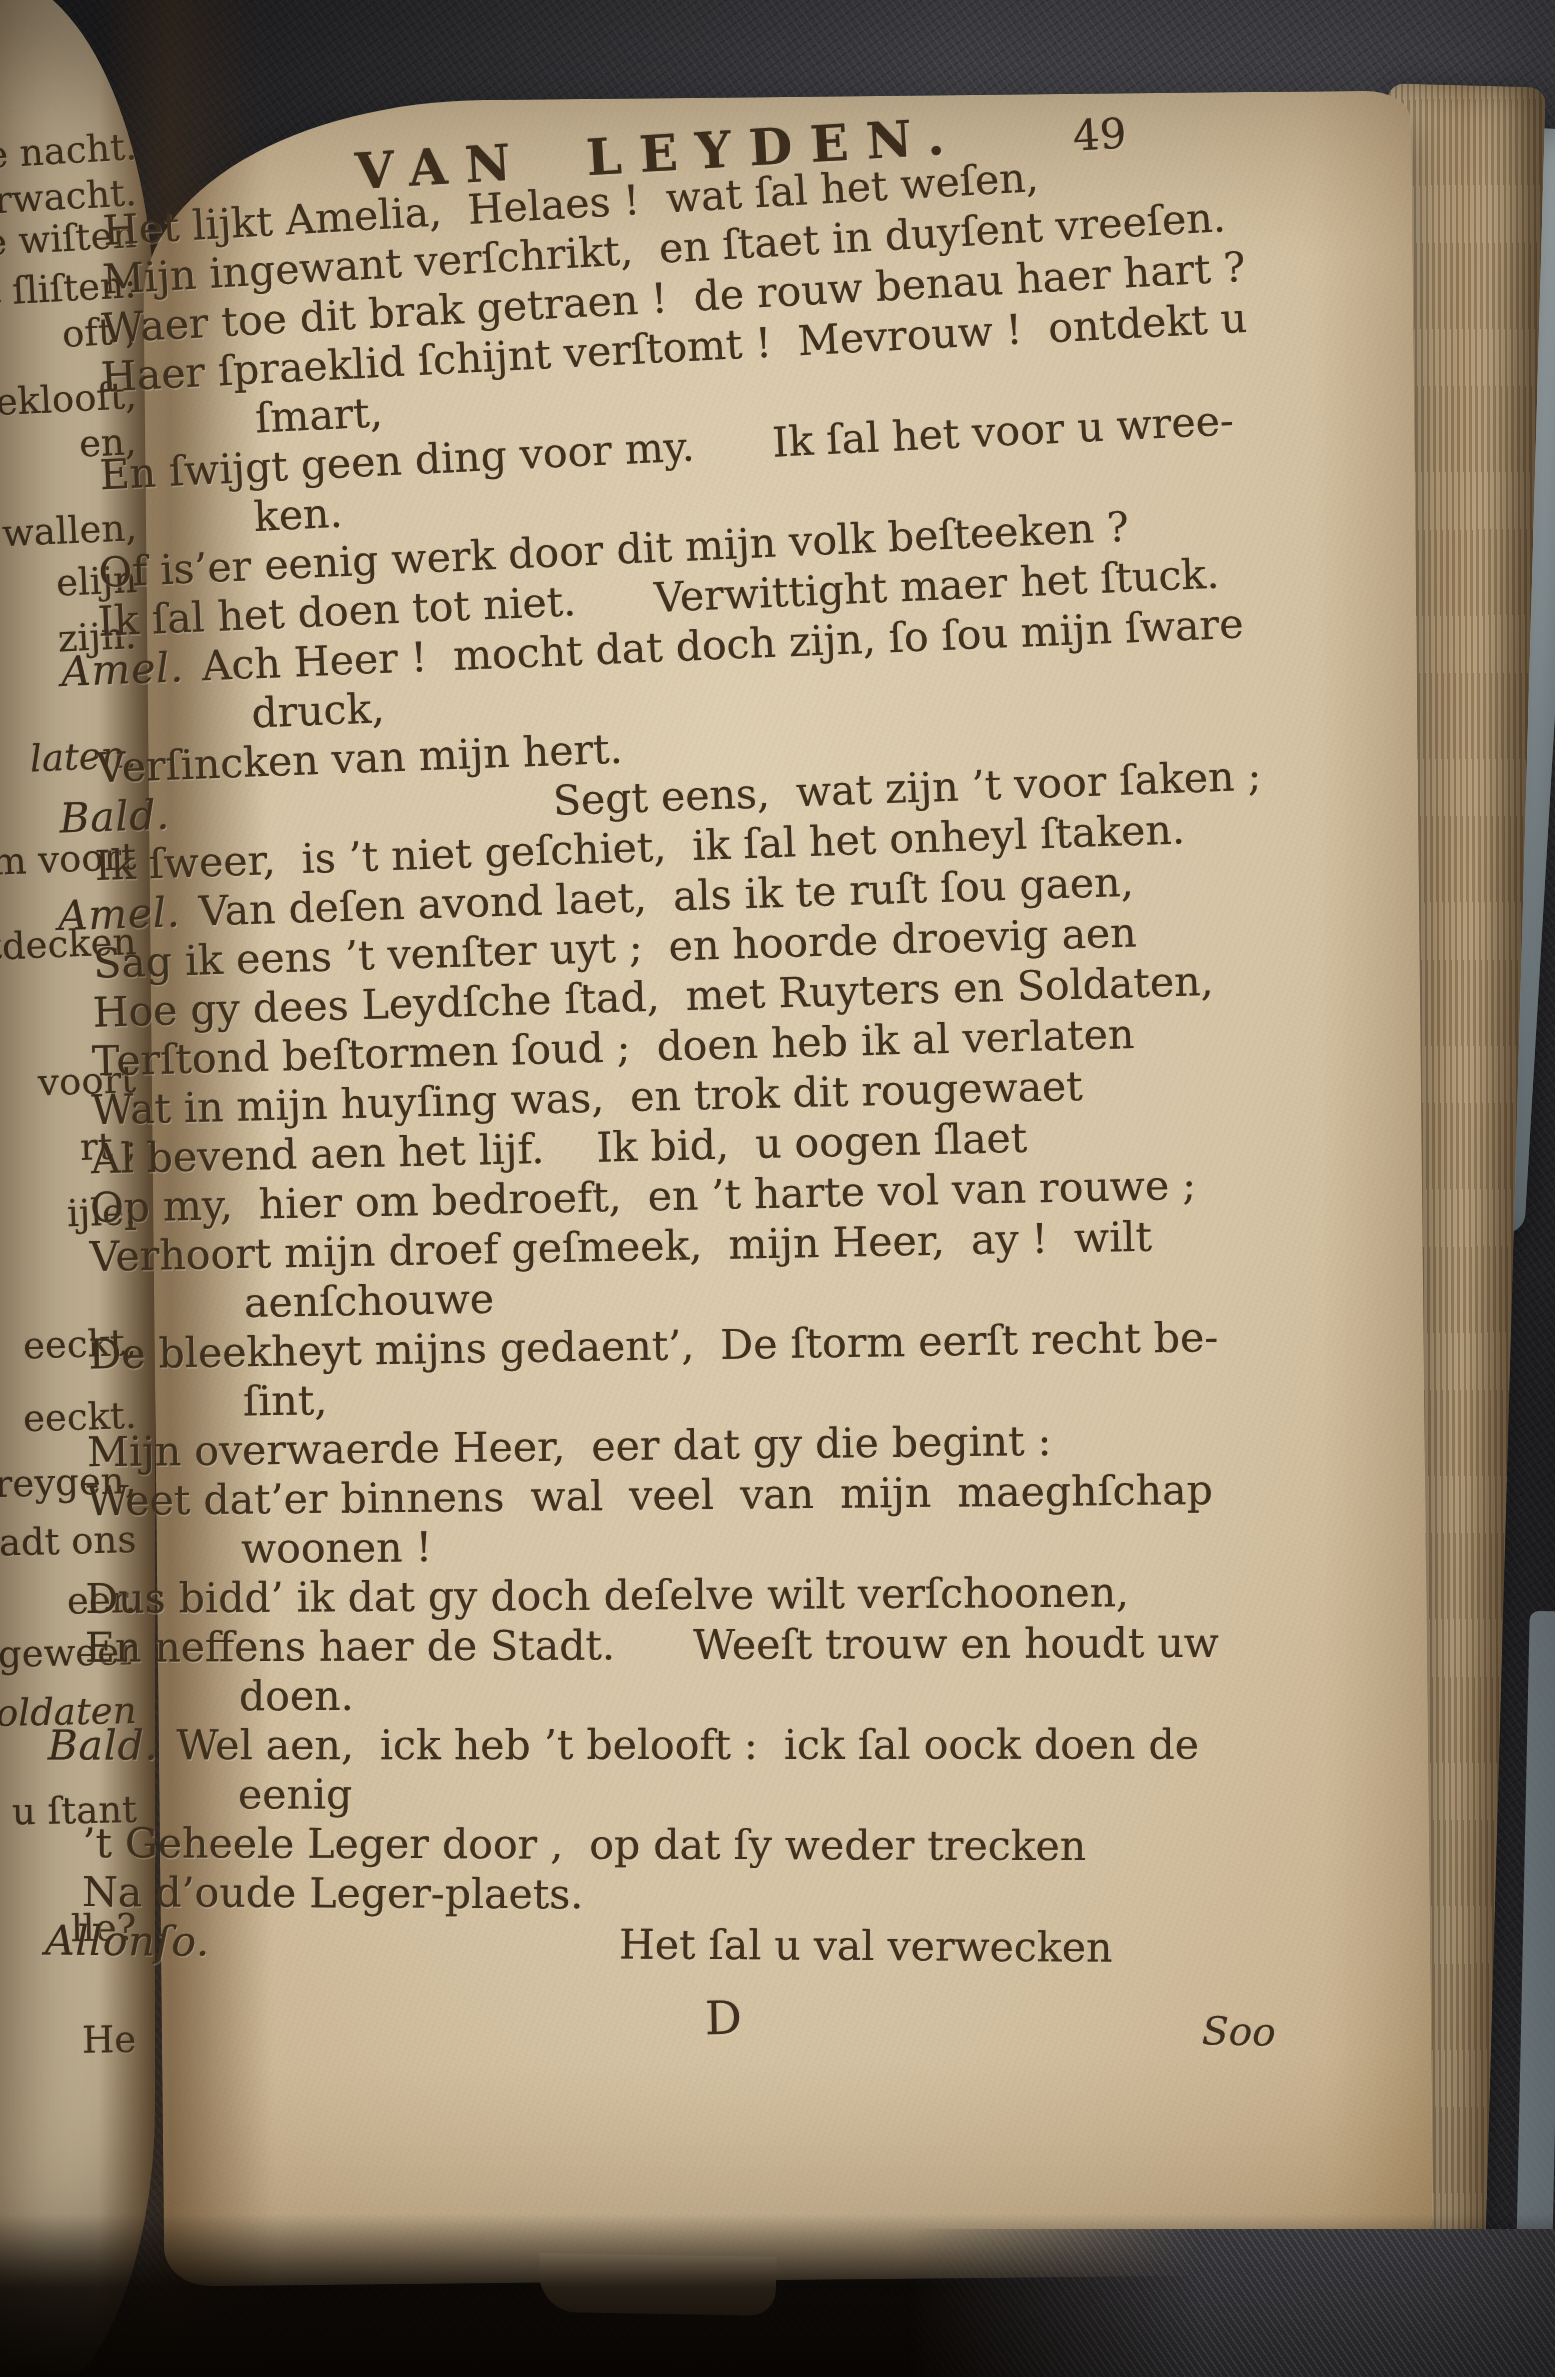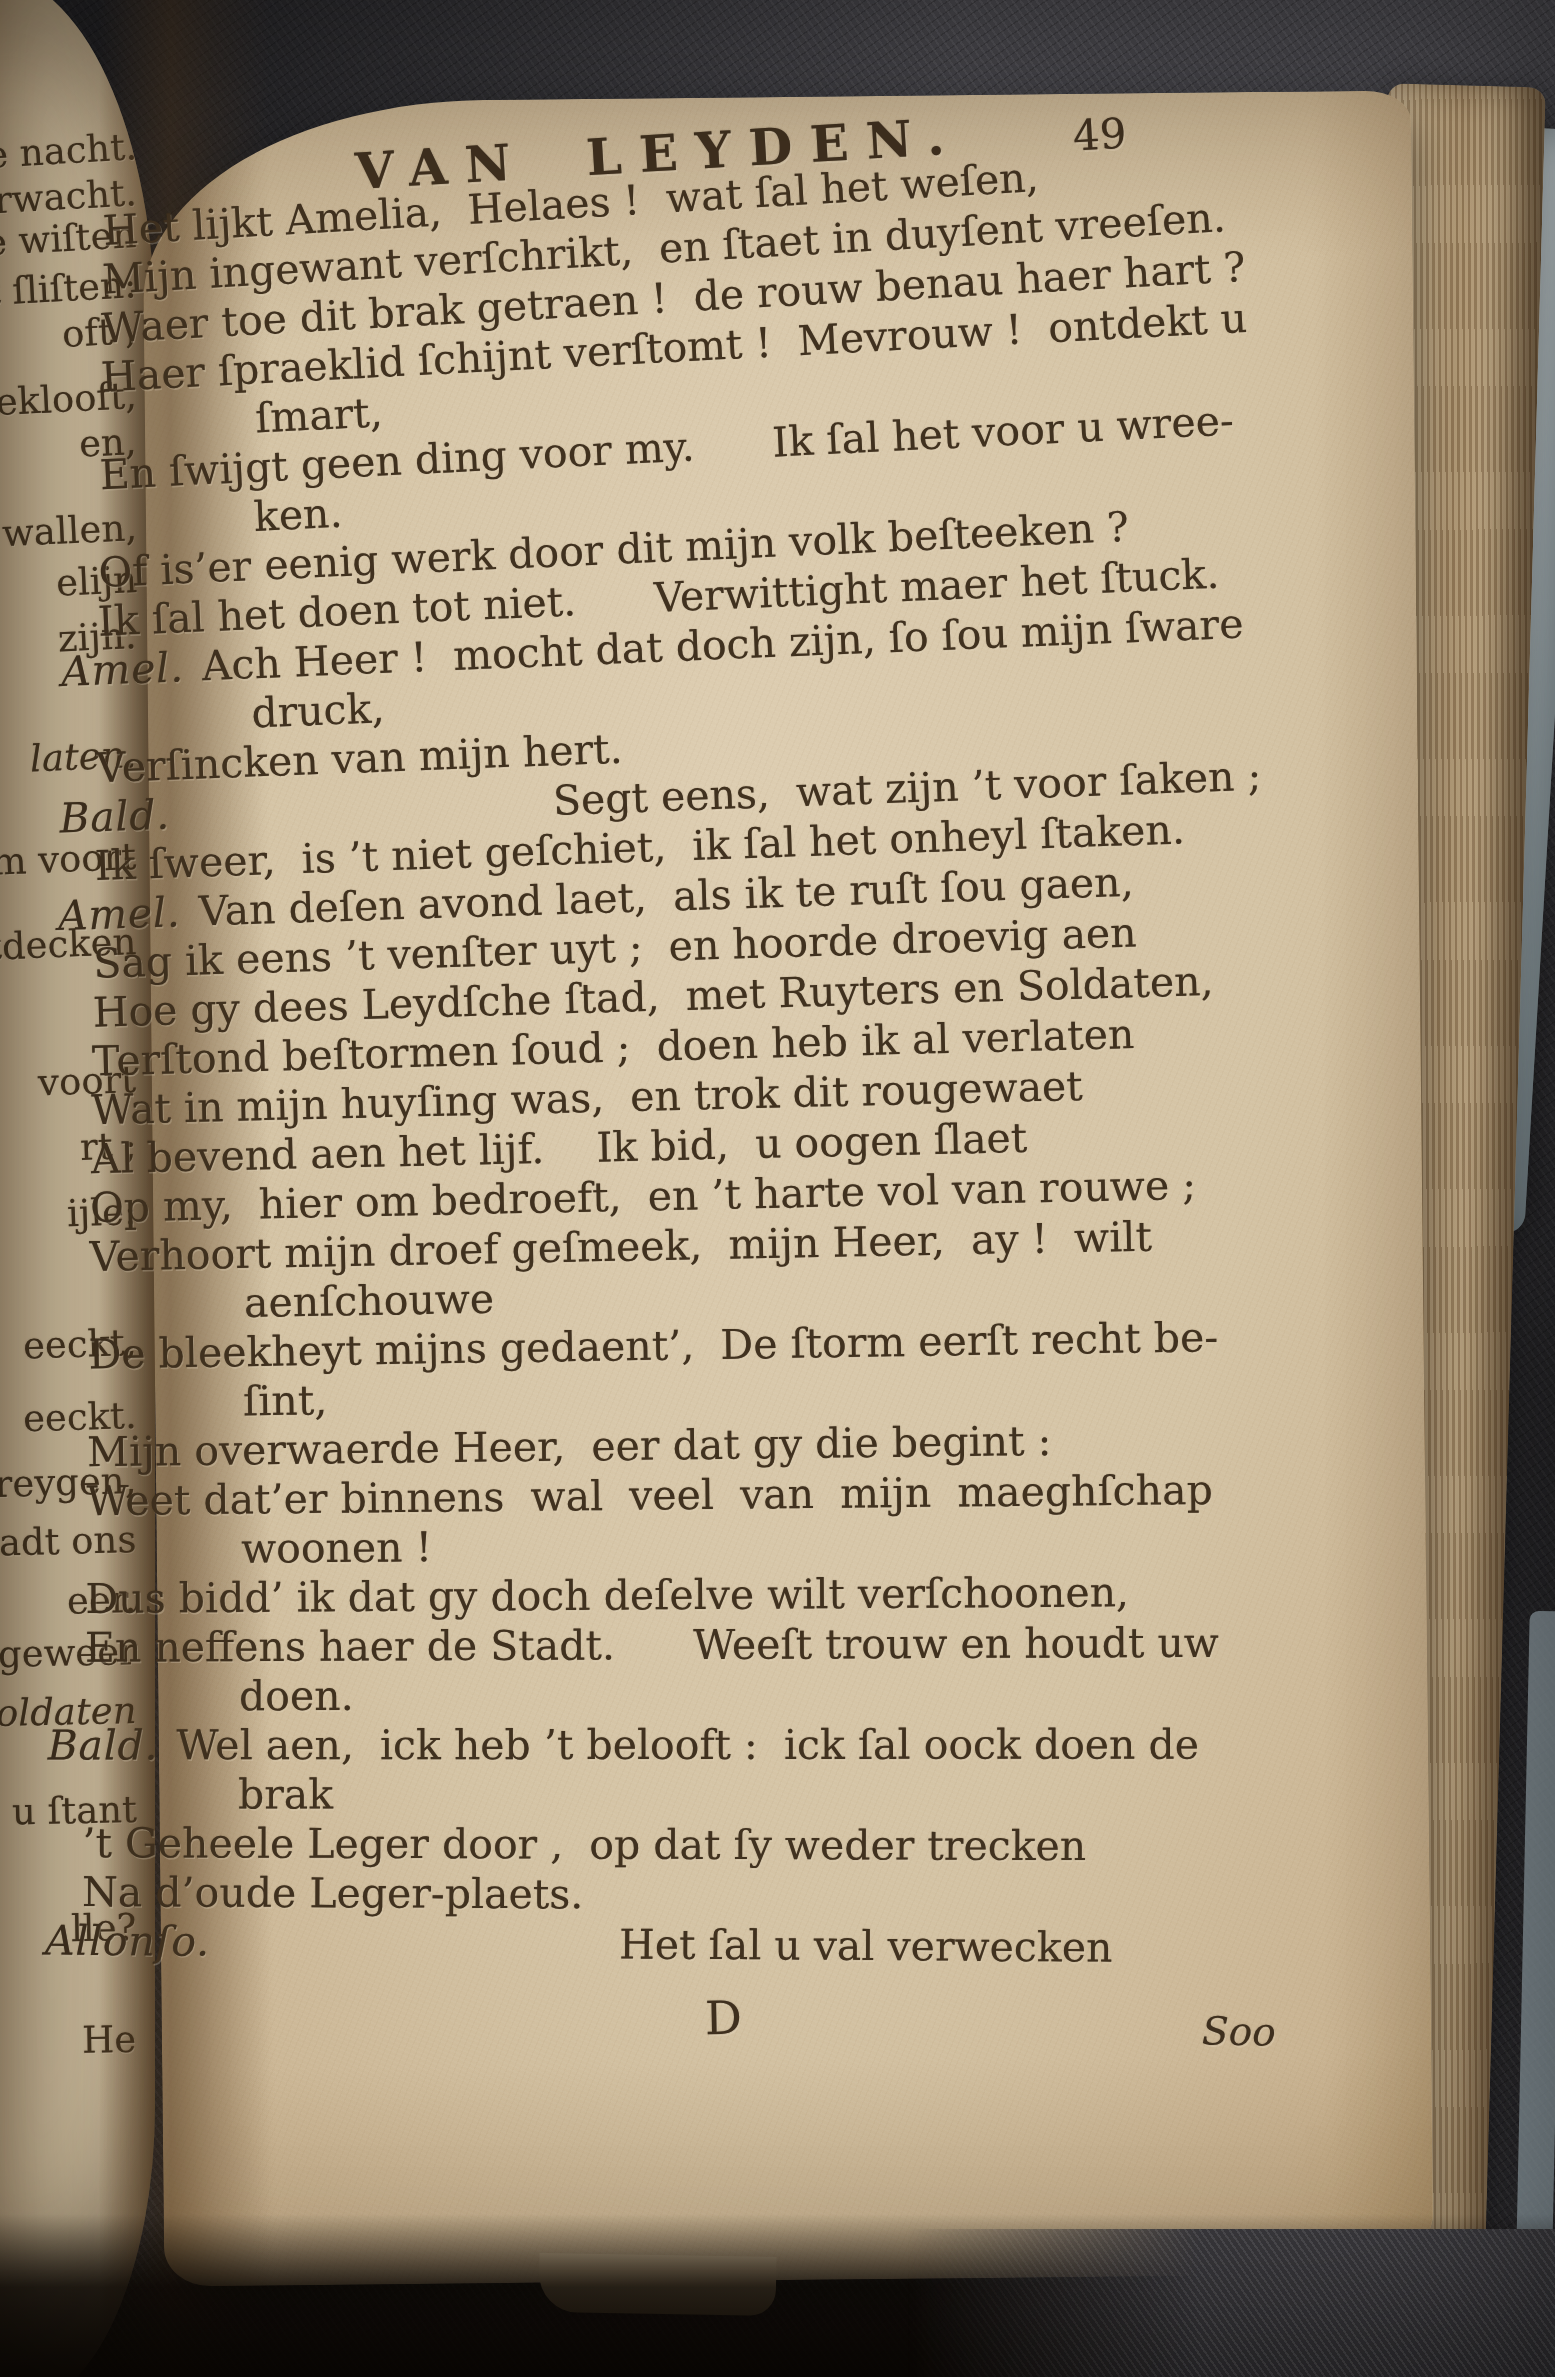--- a/index.html
+++ b/index.html
@@ -222,21 +222,21 @@
       <div class="line cont" style="transform: translateX(-13px) rotate(-0.99deg);"><span class="t">aenſchouwe</span></div>
       <div class="line normal" style="transform: translateX(-13.6px) rotate(-0.88deg);"><span class="t">De bleekheyt mijns gedaent’,  De ſtorm eerſt recht be-</span></div>
       <div class="line cont" style="transform: translateX(-14px) rotate(-0.78deg);"><span class="t">ſint,</span></div>
       <div class="line normal" style="transform: translateX(-15px) rotate(-0.67deg);"><span class="t">Mijn overwaerde Heer,  eer dat gy die begint :</span></div>
       <div class="line normal" style="transform: translateX(-15.4px) rotate(-0.57deg);"><span class="t">Weet dat’er binnens  wal  veel  van  mijn  maeghſchap</span></div>
       <div class="line cont" style="transform: translateX(-16px) rotate(-0.46deg);"><span class="t">woonen !</span></div>
       <div class="line normal" style="transform: translateX(-16.6px) rotate(-0.36deg);"><span class="t">Dus bidd’ ik dat gy doch deſelve wilt verſchoonen,</span></div>
       <div class="line normal" style="transform: translateX(-17px) rotate(-0.25deg);"><span class="t">En neffens haer de Stadt.      Weeſt trouw en houdt uw</span></div>
       <div class="line cont" style="transform: translateX(-18px) rotate(-0.15deg);"><span class="t">doen.</span></div>
       <div class="line speaker" style="transform: translateX(-18.3px) rotate(-0.04deg);"><span class="speaker">Bald.</span><span class="t">Wel aen,  ick heb ’t belooft :  ick ſal oock doen de</span></div>
-      <div class="line cont" style="transform: translateX(-19px) rotate(0.06deg);"><span class="t">brak</span></div>
+      <div class="line cont" style="transform: translateX(-19px) rotate(0.06deg);"><span class="t">eenig</span></div>
       <div class="line normal" style="transform: translateX(-19.5px) rotate(0.17deg);"><span class="t">’t Geheele Leger door ,  op dat ſy weder trecken</span></div>
       <div class="line normal" style="transform: translateX(-20px) rotate(0.27deg);"><span class="t">Na d’oude Leger-plaets.</span></div>
       <div class="line speaker" style="transform: translateX(-21px) rotate(0.38deg);"><span class="speaker">Allonſo.</span><span class="t">                              Het ſal u val verwecken</span></div>
     </div>
 
   <div class="sig-mark ink">D</div>
   <div class="catchword ink">Soo</div>
 
   <div class="bottom-shadow"></div>
   <div class="fabric-patch"></div>

